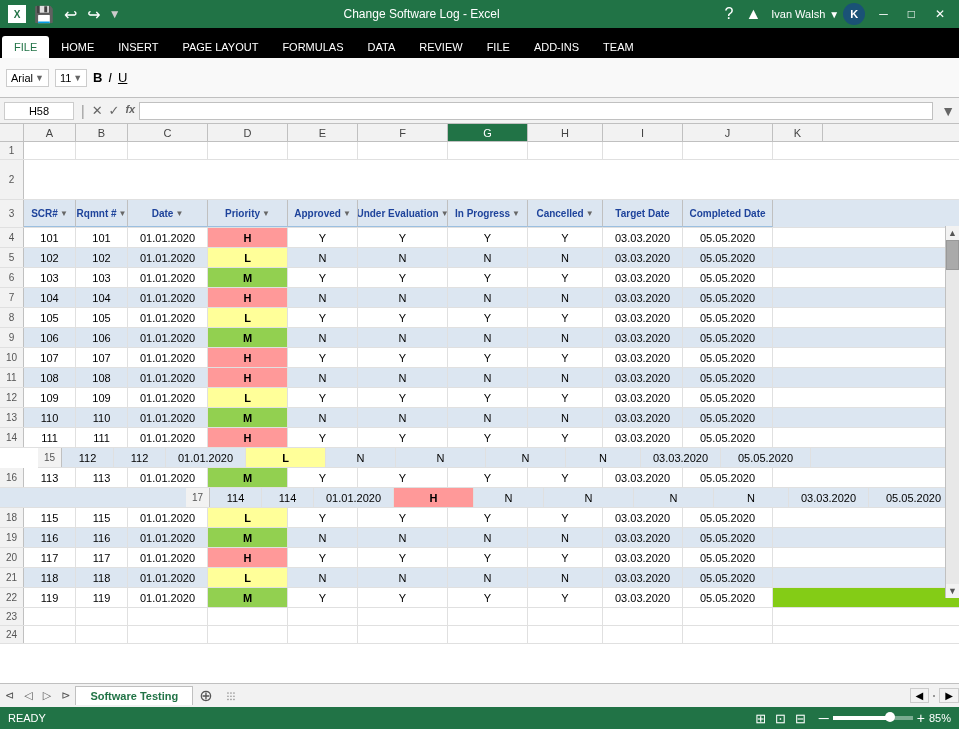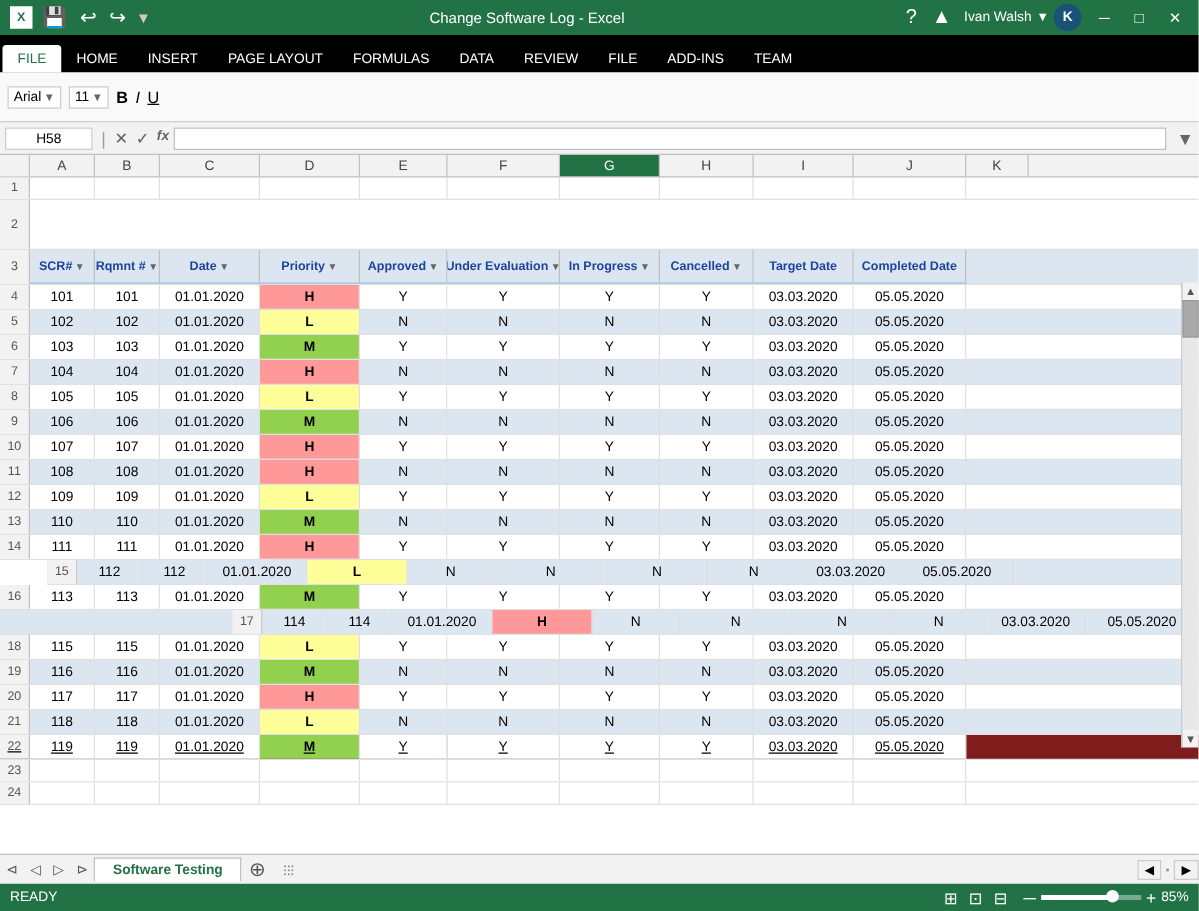--- a/index.html
+++ b/index.html
@@ -651,21 +651,21 @@
       <div class="cell w-c" style="background:#dce6f1;">118</div>
       <div class="cell w-d" style="background:#dce6f1;">01.01.2020</div>
       <div class="cell w-e" style="background:#ffff99;font-weight:bold;">L</div>
       <div class="cell w-f" style="background:#dce6f1;">N</div>
       <div class="cell w-g" style="background:#dce6f1;">N</div>
       <div class="cell w-h" style="background:#dce6f1;">N</div>
       <div class="cell w-i" style="background:#dce6f1;">N</div>
       <div class="cell w-j" style="background:#dce6f1;">03.03.2020</div>
       <div class="cell w-k" style="background:#dce6f1;">05.05.2020</div>
     </div>
-        <div class="grid-row" style="background: #7f1d1d; min-height: 20px; text-decoration: underline;">
+        <div class="grid-row" style="background: #84cc16; min-height: 20px;">
       <div class="row-num">22</div>
       <div class="cell w-b" style="background:#fff;">119</div>
       <div class="cell w-c" style="background:#fff;">119</div>
       <div class="cell w-d" style="background:#fff;">01.01.2020</div>
       <div class="cell w-e" style="background:#92d050;font-weight:bold;">M</div>
       <div class="cell w-f" style="background:#fff;">Y</div>
       <div class="cell w-g" style="background:#fff;">Y</div>
       <div class="cell w-h" style="background:#fff;">Y</div>
       <div class="cell w-i" style="background:#fff;">Y</div>
       <div class="cell w-j" style="background:#fff;">03.03.2020</div>

